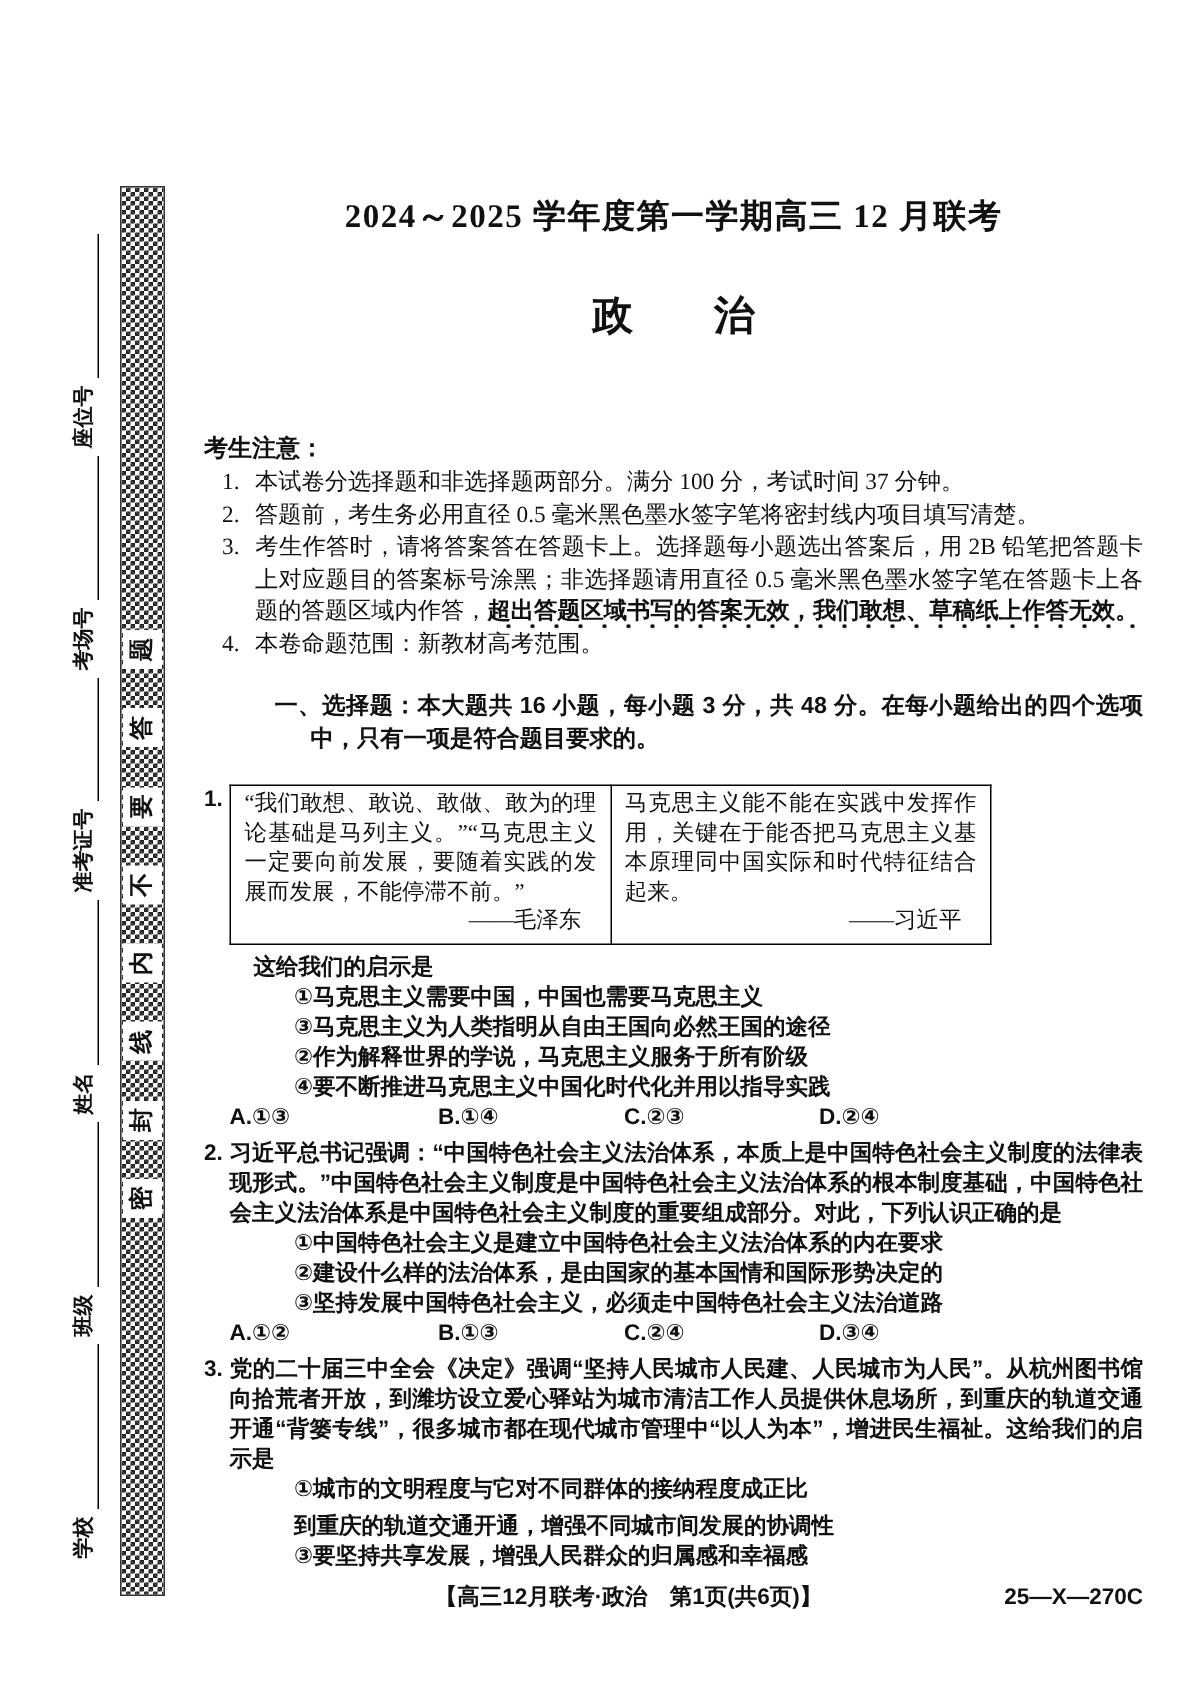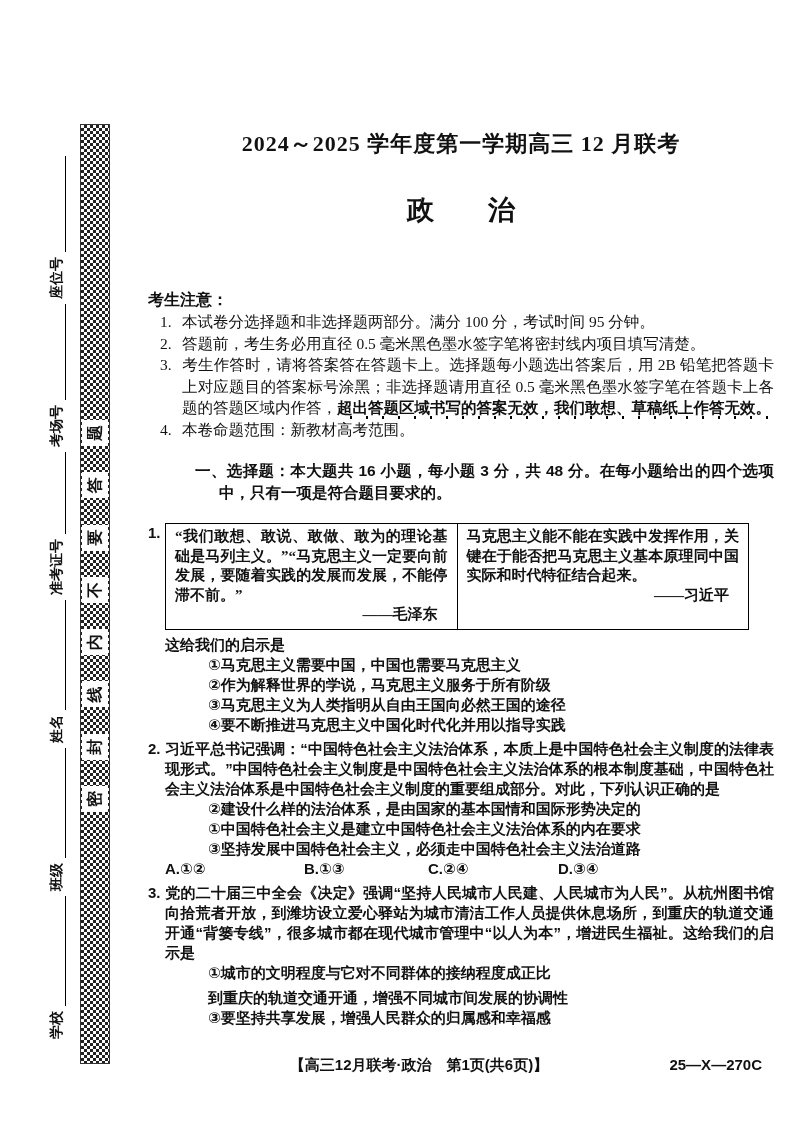--- a/index.html
+++ b/index.html
@@ -32,21 +32,21 @@
   .seal-chars{
     position:absolute;left:81px;top:812px;width:392px;height:28px;
     transform:rotate(-90deg);transform-origin:0 0;
     display:flex;justify-content:space-between;align-items:center;
   }
   .seal-char{
     display:block;width:26px;height:26px;line-height:26px;text-align:center;
     background:#fff;font-size:16px;font-weight:bold;
   }
   
-  .content{position:absolute;left:148px;top:0;width:626px;font-size:15.5px;line-height:21.5px;}
+  .content{position:absolute;left:136px;top:0;width:626px;font-size:15.5px;line-height:21.5px;}
   .exam-title{margin-top:130px;text-align:center;font-size:22px;line-height:28px;font-weight:bold;letter-spacing:1px;}
   .exam-subject{margin-top:34px;text-align:center;font-size:27px;line-height:36px;font-weight:bold;}
   .notice{margin-top:60px;}
   .notice-heading{font-weight:bold;font-size:16px;line-height:23px;font-family:"Liberation Sans",sans-serif;}
   .notice-items{padding-left:12px;}
   .note{padding-left:22px;text-align:justify;}
   .note-num{display:inline-block;width:22px;margin-left:-22px;}
   .note-emphasis{
     font-weight:bold;font-family:"Liberation Sans","DejaVu Sans",sans-serif;
     background-image:radial-gradient(circle,#000 1.2px,transparent 1.5px);
@@ -59,22 +59,22 @@
   }
   .question{
     position:relative;padding-left:17px;margin-top:4px;
     font-family:"Liberation Sans","DejaVu Sans",sans-serif;font-weight:bold;
     font-size:15px;line-height:20px;text-align:justify;
   }
   .q-num{position:absolute;left:0;top:0;}
   .q-stem{text-align:justify;}
   .q-stem .q-num-inline{display:inline-block;width:17px;margin-left:-17px;}
   .quote-table{
-    width:584px;border-collapse:collapse;margin-top:20px;
-    font-family:"Liberation Serif","DejaVu Serif",serif;font-weight:bold;
+    width:508px;border-collapse:collapse;margin-top:20px;
+    font-family:"Liberation Serif","DejaVu Serif",serif;font-weight:normal;
   }
   .quote-table td{
     border:1.6px solid #000;width:50%;vertical-align:top;
     padding:3px 9px 4px 9px;font-size:15px;line-height:19.5px;text-align:justify;
   }
   .quote-attribution{display:block;text-align:right;padding-right:10px;}
   .q-item{text-align:left;margin-left:43px;}
   .options{display:flex;}
   .opt-a{width:139px;}
   .opt-b{width:124px;}
@@ -132,21 +132,21 @@
 
 <div class="content">
 
   <div class="exam-title">2024～2025 学年度第一学期高三 12 月联考</div>
   <div class="exam-subject">政　　治</div>
 
   <div class="notice">
     <div class="notice-heading">考生注意：</div>
     <div class="notice-items">
       <div class="note">
-        <span class="note-num">1.</span><span>本试卷分选择题和非选择题两部分。满分 100 分，考试时间 95 分钟。</span>
+        <span class="note-num">1.</span><span>本试卷分选择题和非选择题两部分。满分 100 分，考试时间 37 分钟。</span>
       </div>
       <div class="note">
         <span class="note-num">2.</span><span>答题前，考生务必用直径 0.5 毫米黑色墨水签字笔将密封线内项目填写清楚。</span>
       </div>
       <div class="note">
         <span class="note-num">3.</span><span>考生作答时，请将答案答在答题卡上。选择题每小题选出答案后，用 2B 铅笔把答题卡上对应题目的答案标号涂黑；非选择题请用直径 0.5 毫米黑色墨水签字笔在答题卡上各题的答题区域内作答，</span><span class="note-emphasis">超出答题区域书写的答案无效，我们敢想、草稿纸上作答无效。</span>
       </div>
       <div class="note">
         <span class="note-num">4.</span><span>本卷命题范围：新教材高考范围。</span>
       </div>
@@ -164,33 +164,39 @@
           <span>“我们敢想、敢说、敢做、敢为的理论基础是马列主义。”“马克思主义一定要向前发展，要随着实践的发展而发展，不能停滞不前。”</span>
           <span class="quote-attribution">——毛泽东</span>
         </td>
         <td>
           <span>马克思主义能不能在实践中发挥作用，关键在于能否把马克思主义基本原理同中国实际和时代特征结合起来。</span>
           <span class="quote-attribution">——习近平</span>
         </td>
       </tr>
     </tbody>
       </table>
-    <div class="q-stem" style="margin-top:5px;">这给我们的启示是</div>
+    <div class="q-stem" style="margin-top:5px;margin-left:16px;">这给我们的启示是</div>
     <div class="q-item">①马克思主义需要中国，中国也需要马克思主义</div>
+    <div class="q-item">③马克思主义为人类指明从自由王国向必然王国的途径</div>
     <div class="q-item">②作为解释世界的学说，马克思主义服务于所有阶级</div>
-    <div class="q-item">③马克思主义为人类指明从自由王国向必然王国的途径</div>
     <div class="q-item">④要不断推进马克思主义中国化时代化并用以指导实践</div>
+    <div class="options">
+      <span class="opt-a">A.①③</span>
+      <span class="opt-b">B.①④</span>
+      <span class="opt-c">C.②③</span>
+      <span class="opt-d">D.②④</span>
+    </div>
   </div>
 
   <div class="question">
     <div class="q-stem">
       <span class="q-num-inline">2.</span><span>习近平总书记强调：“中国特色社会主义法治体系，本质上是中国特色社会主义制度的法律表现形式。”中国特色社会主义制度是中国特色社会主义法治体系的根本制度基础，中国特色社会主义法治体系是中国特色社会主义制度的重要组成部分。对此，下列认识正确的是</span>
     </div>
+    <div class="q-item">①中国特色社会主义是建立中国特色社会主义法治体系的内在要求</div>
     <div class="q-item">②建设什么样的法治体系，是由国家的基本国情和国际形势决定的</div>
-    <div class="q-item">①中国特色社会主义是建立中国特色社会主义法治体系的内在要求</div>
     <div class="q-item">③坚持发展中国特色社会主义，必须走中国特色社会主义法治道路</div>
     <div class="options">
       <span class="opt-a">A.①②</span>
       <span class="opt-b">B.①③</span>
       <span class="opt-c">C.②④</span>
       <span class="opt-d">D.③④</span>
     </div>
   </div>
 
   <div class="question">

